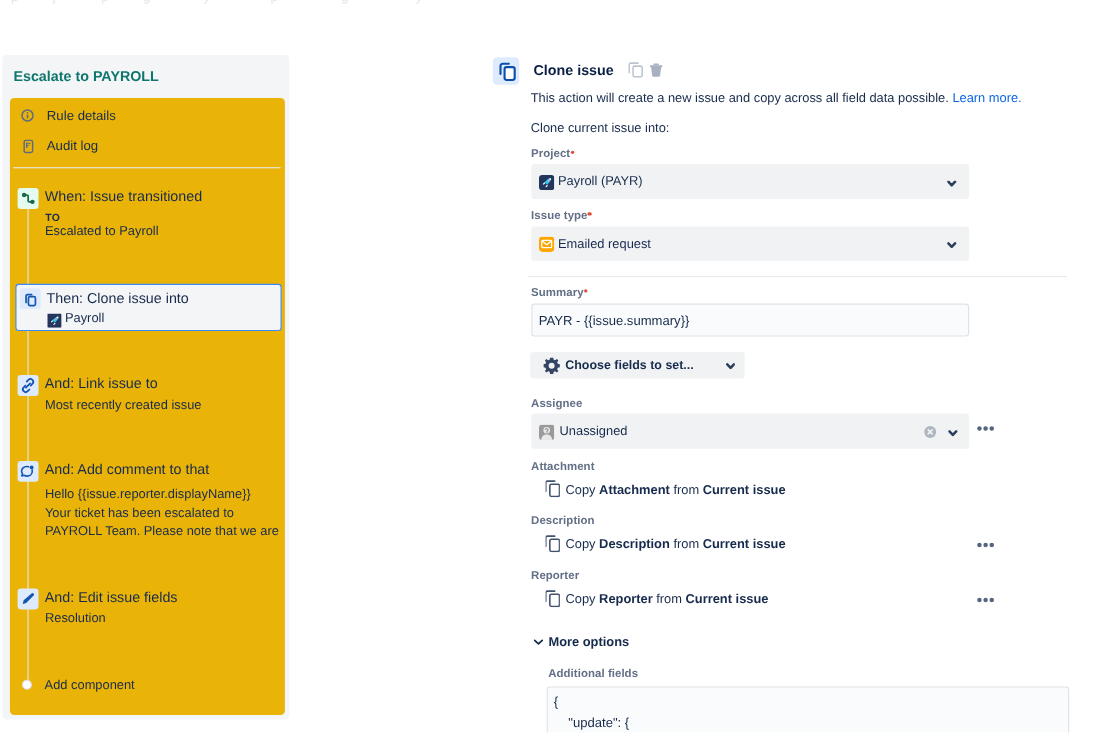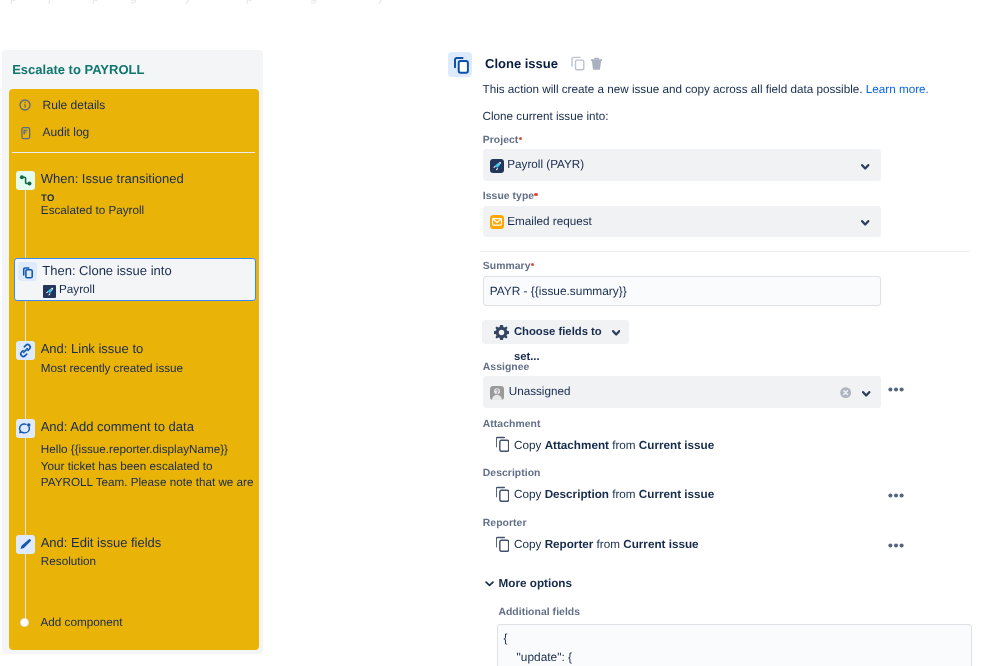--- a/index.html
+++ b/index.html
@@ -203,21 +203,21 @@
         <span class="sub" style="top:18.9px">Most recently created issue</span>
       </div>
 
       <div class="comp" style="top:330.4px;height:84px">
         <span class="box" style="top:0px;background:#DEEBFF">
           <svg width="19" height="19" viewBox="0 0 19 19" fill="none">
             <path d="M13.15 8.2 a4.0 4.0 0 0 1 .2 1.25 c0 2.45-2.1 4.4-4.7 4.4 -1.0 0-1.95-.3-2.75-.8 l-2.05.55 .6-1.9 a4.1 4.1 0 0 1 -.85 -2.25 c0-2.45 2.1-4.4 4.7-4.4 .6 0 1.2.1 1.75.3" stroke="#1456B0" stroke-width="1.45" stroke-linecap="round" stroke-linejoin="round"></path>
             <circle cx="12.75" cy="5.9" r="1.75" fill="#1456B0"></circle>
           </svg>
         </span>
-        <span class="ttl">And: Add comment to data</span>
+        <span class="ttl">And: Add comment to that</span>
         <span class="sub" style="top:21.8px">Hello {{issue.reporter.displayName}}</span>
         <span class="sub" style="top:38.6px">Your ticket has been escalated to</span>
         <span class="sub" style="top:55.4px">PAYROLL Team. Please note that we are</span>
       </div>
 
       <div class="comp" style="top:446.2px;height:44px">
         <span class="box" style="top:0px;background:#DEEBFF">
           <svg width="19" height="19" viewBox="0 0 19 19" fill="none">
             <path d="M12.7 4.45 a1.35 1.35 0 0 1 1.9 1.9 L7.85 13.1 L4.6 14.0 L5.5 10.75 Z" fill="#1456B0"></path>
           </svg>
@@ -303,21 +303,21 @@
       </span>
     </div>
 
     <div class="sep" style="top:202.5px"></div>
 
     <div class="flabel" style="top:212.3px"><span>Summary</span><span class="req"></span></div>
     <div class="input" style="top:228px">
       <span class="vv">PAYR - {{issue.summary}}</span>
     </div>
 
-    <div class="choose" style="top:272.3px;left:36px;width:147px">
+    <div class="choose" style="top:272.3px;left:36px;width:195px">
       <span class="gear">
         <svg width="15" height="15" viewBox="0 0 16 16" fill="#344563">
           <path d="M8 0 L9.55 0 L9.95 2.1 a6 6 0 0 1 1.35 .56 L13.1 1.5 L14.5 2.9 L13.34 4.7 a6 6 0 0 1 .56 1.35 L16 6.45 L16 9.55 L13.9 9.95 a6 6 0 0 1 -.56 1.35 L14.5 13.1 L13.1 14.5 L11.3 13.34 a6 6 0 0 1 -1.35 .56 L9.55 16 L6.45 16 L6.05 13.9 a6 6 0 0 1 -1.35 -.56 L2.9 14.5 L1.5 13.1 L2.66 11.3 a6 6 0 0 1 -.56 -1.35 L0 9.55 L0 6.45 L2.1 6.05 a6 6 0 0 1 .56 -1.35 L1.5 2.9 L2.9 1.5 L4.7 2.66 a6 6 0 0 1 1.35 -.56 L6.45 0 Z M8 5.1 a2.9 2.9 0 1 0 0 5.8 a2.9 2.9 0 0 0 0 -5.8 Z"></path>
         </svg>
       </span>
       <span class="lb">Choose fields to set...</span>
       <span class="chev">
         <svg width="8.4" height="5.6" viewBox="0 0 8.4 5.6" fill="none">
             <path d="M1.15 1.2 L4.2 4.45 L7.25 1.2" stroke="#2C3E5D" stroke-width="2.3" stroke-linecap="round" stroke-linejoin="round"></path>
           </svg>

